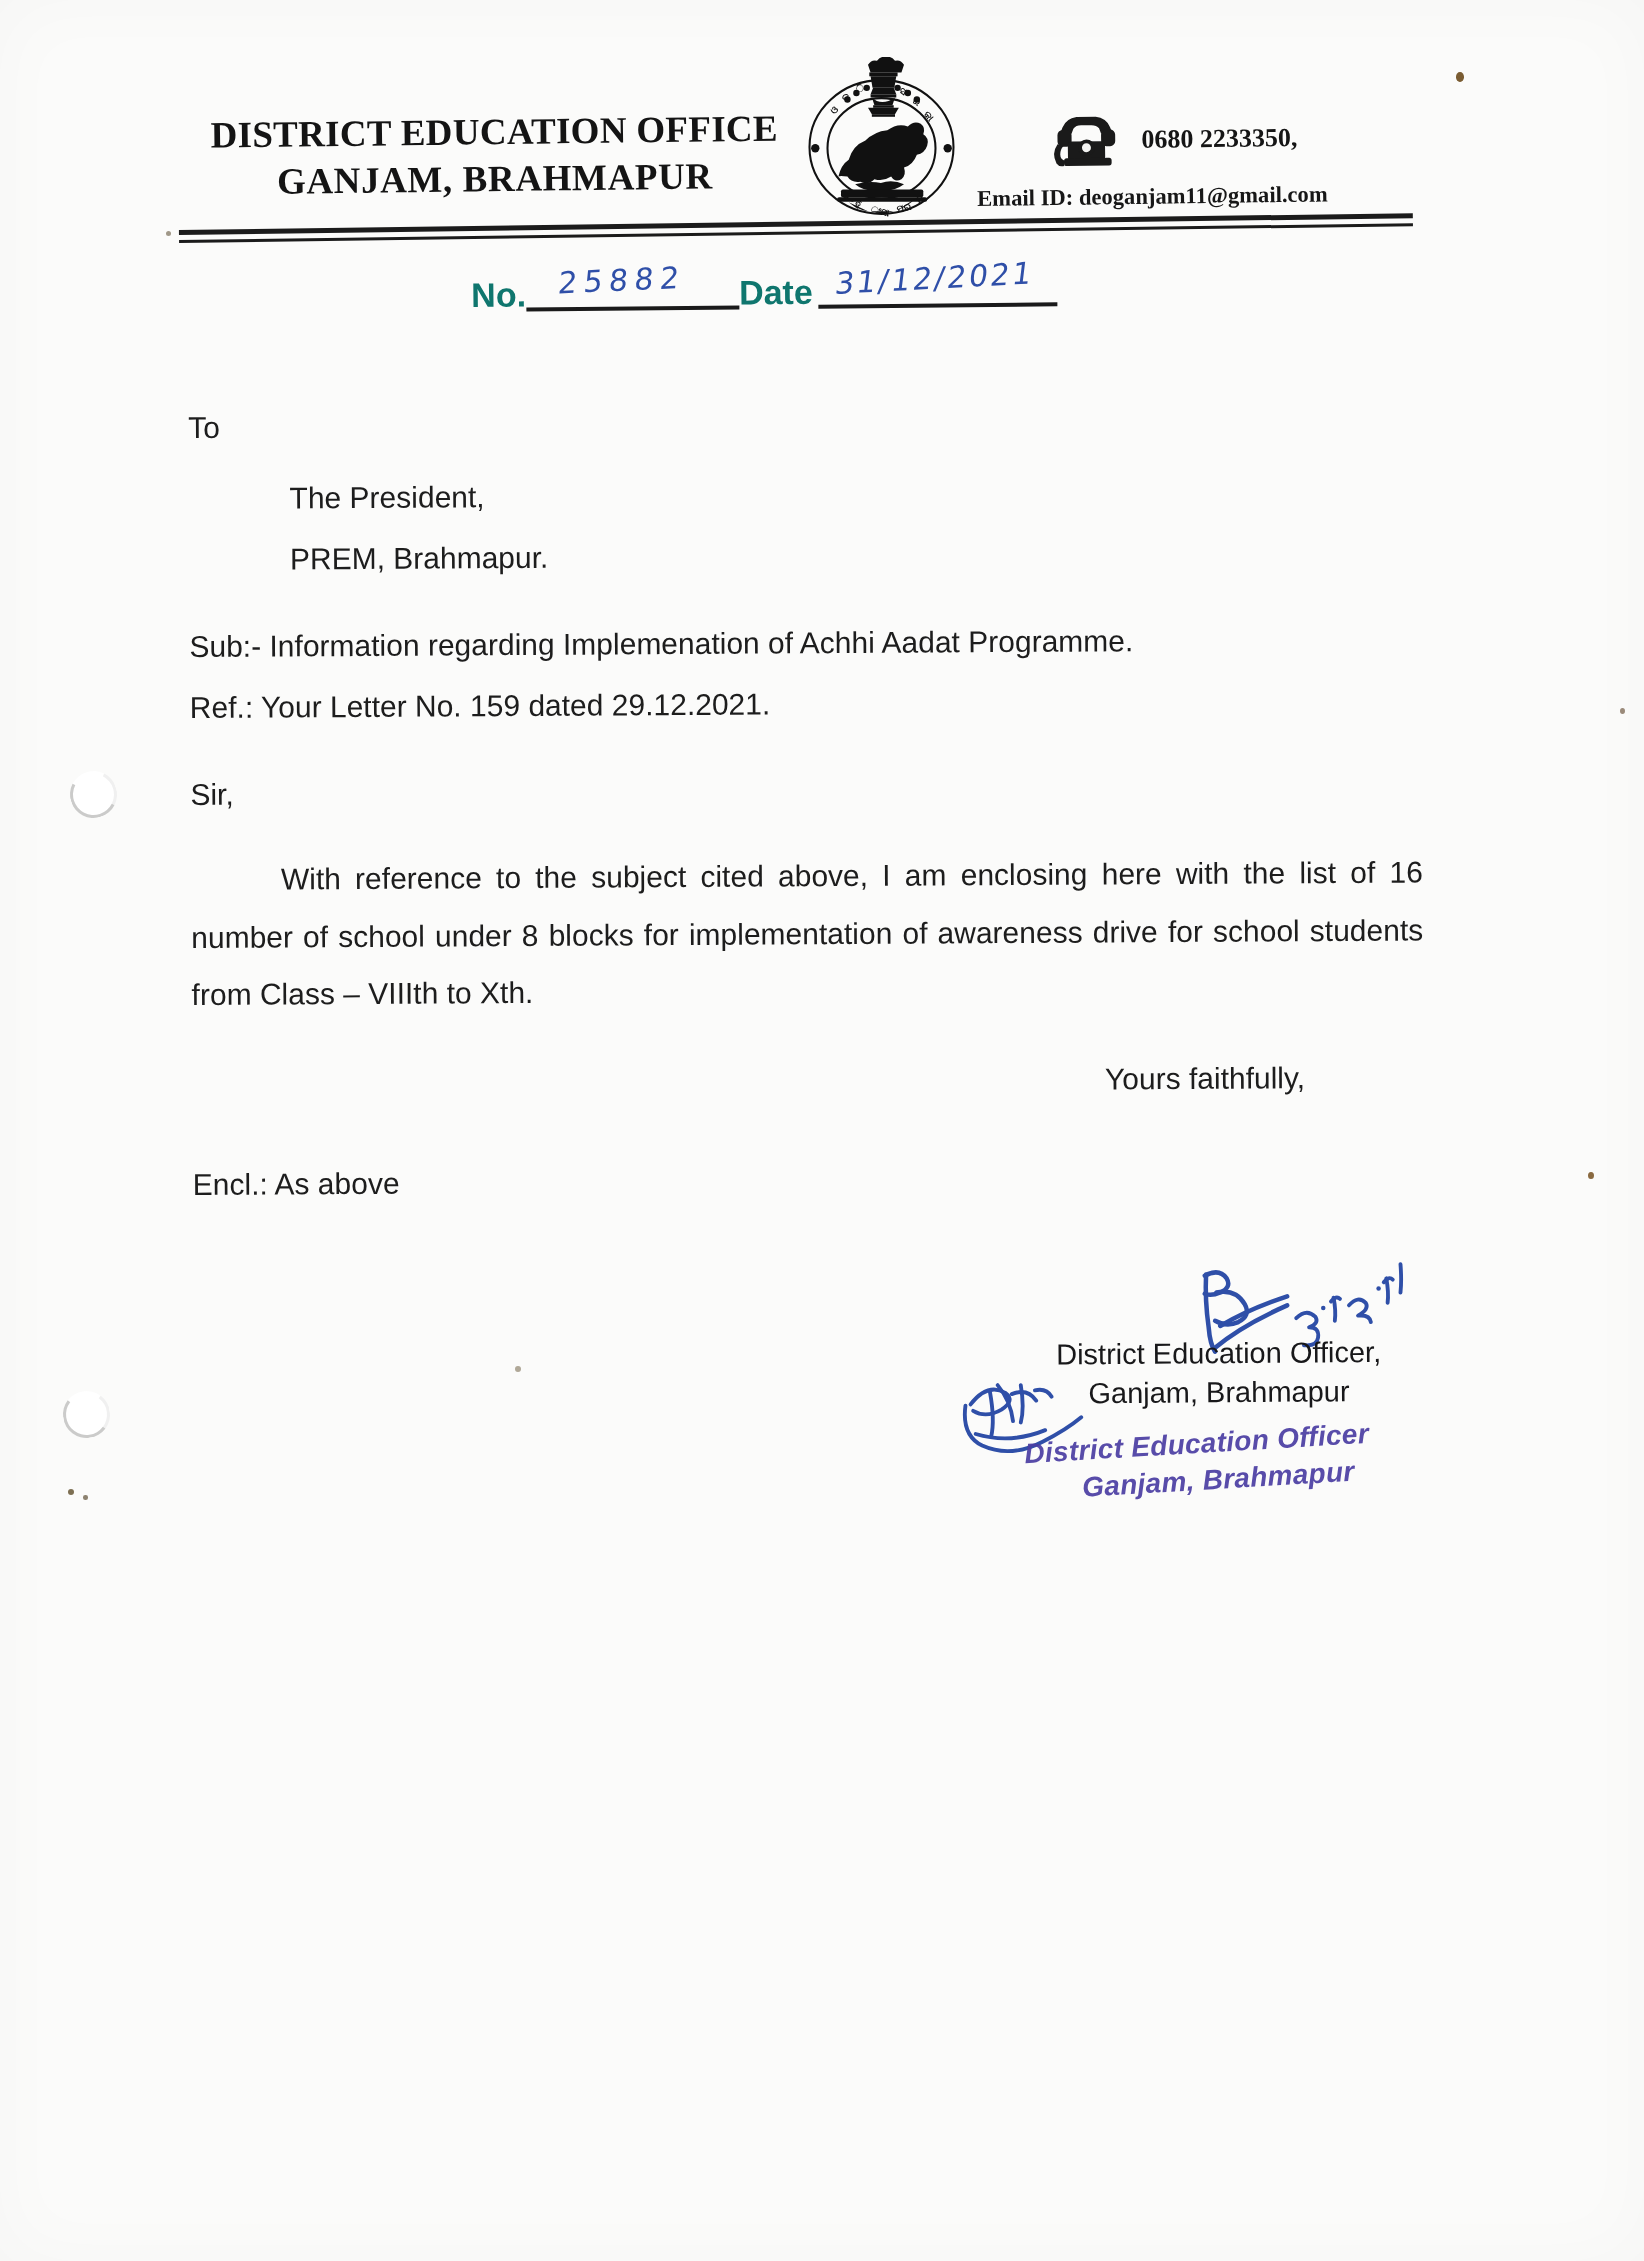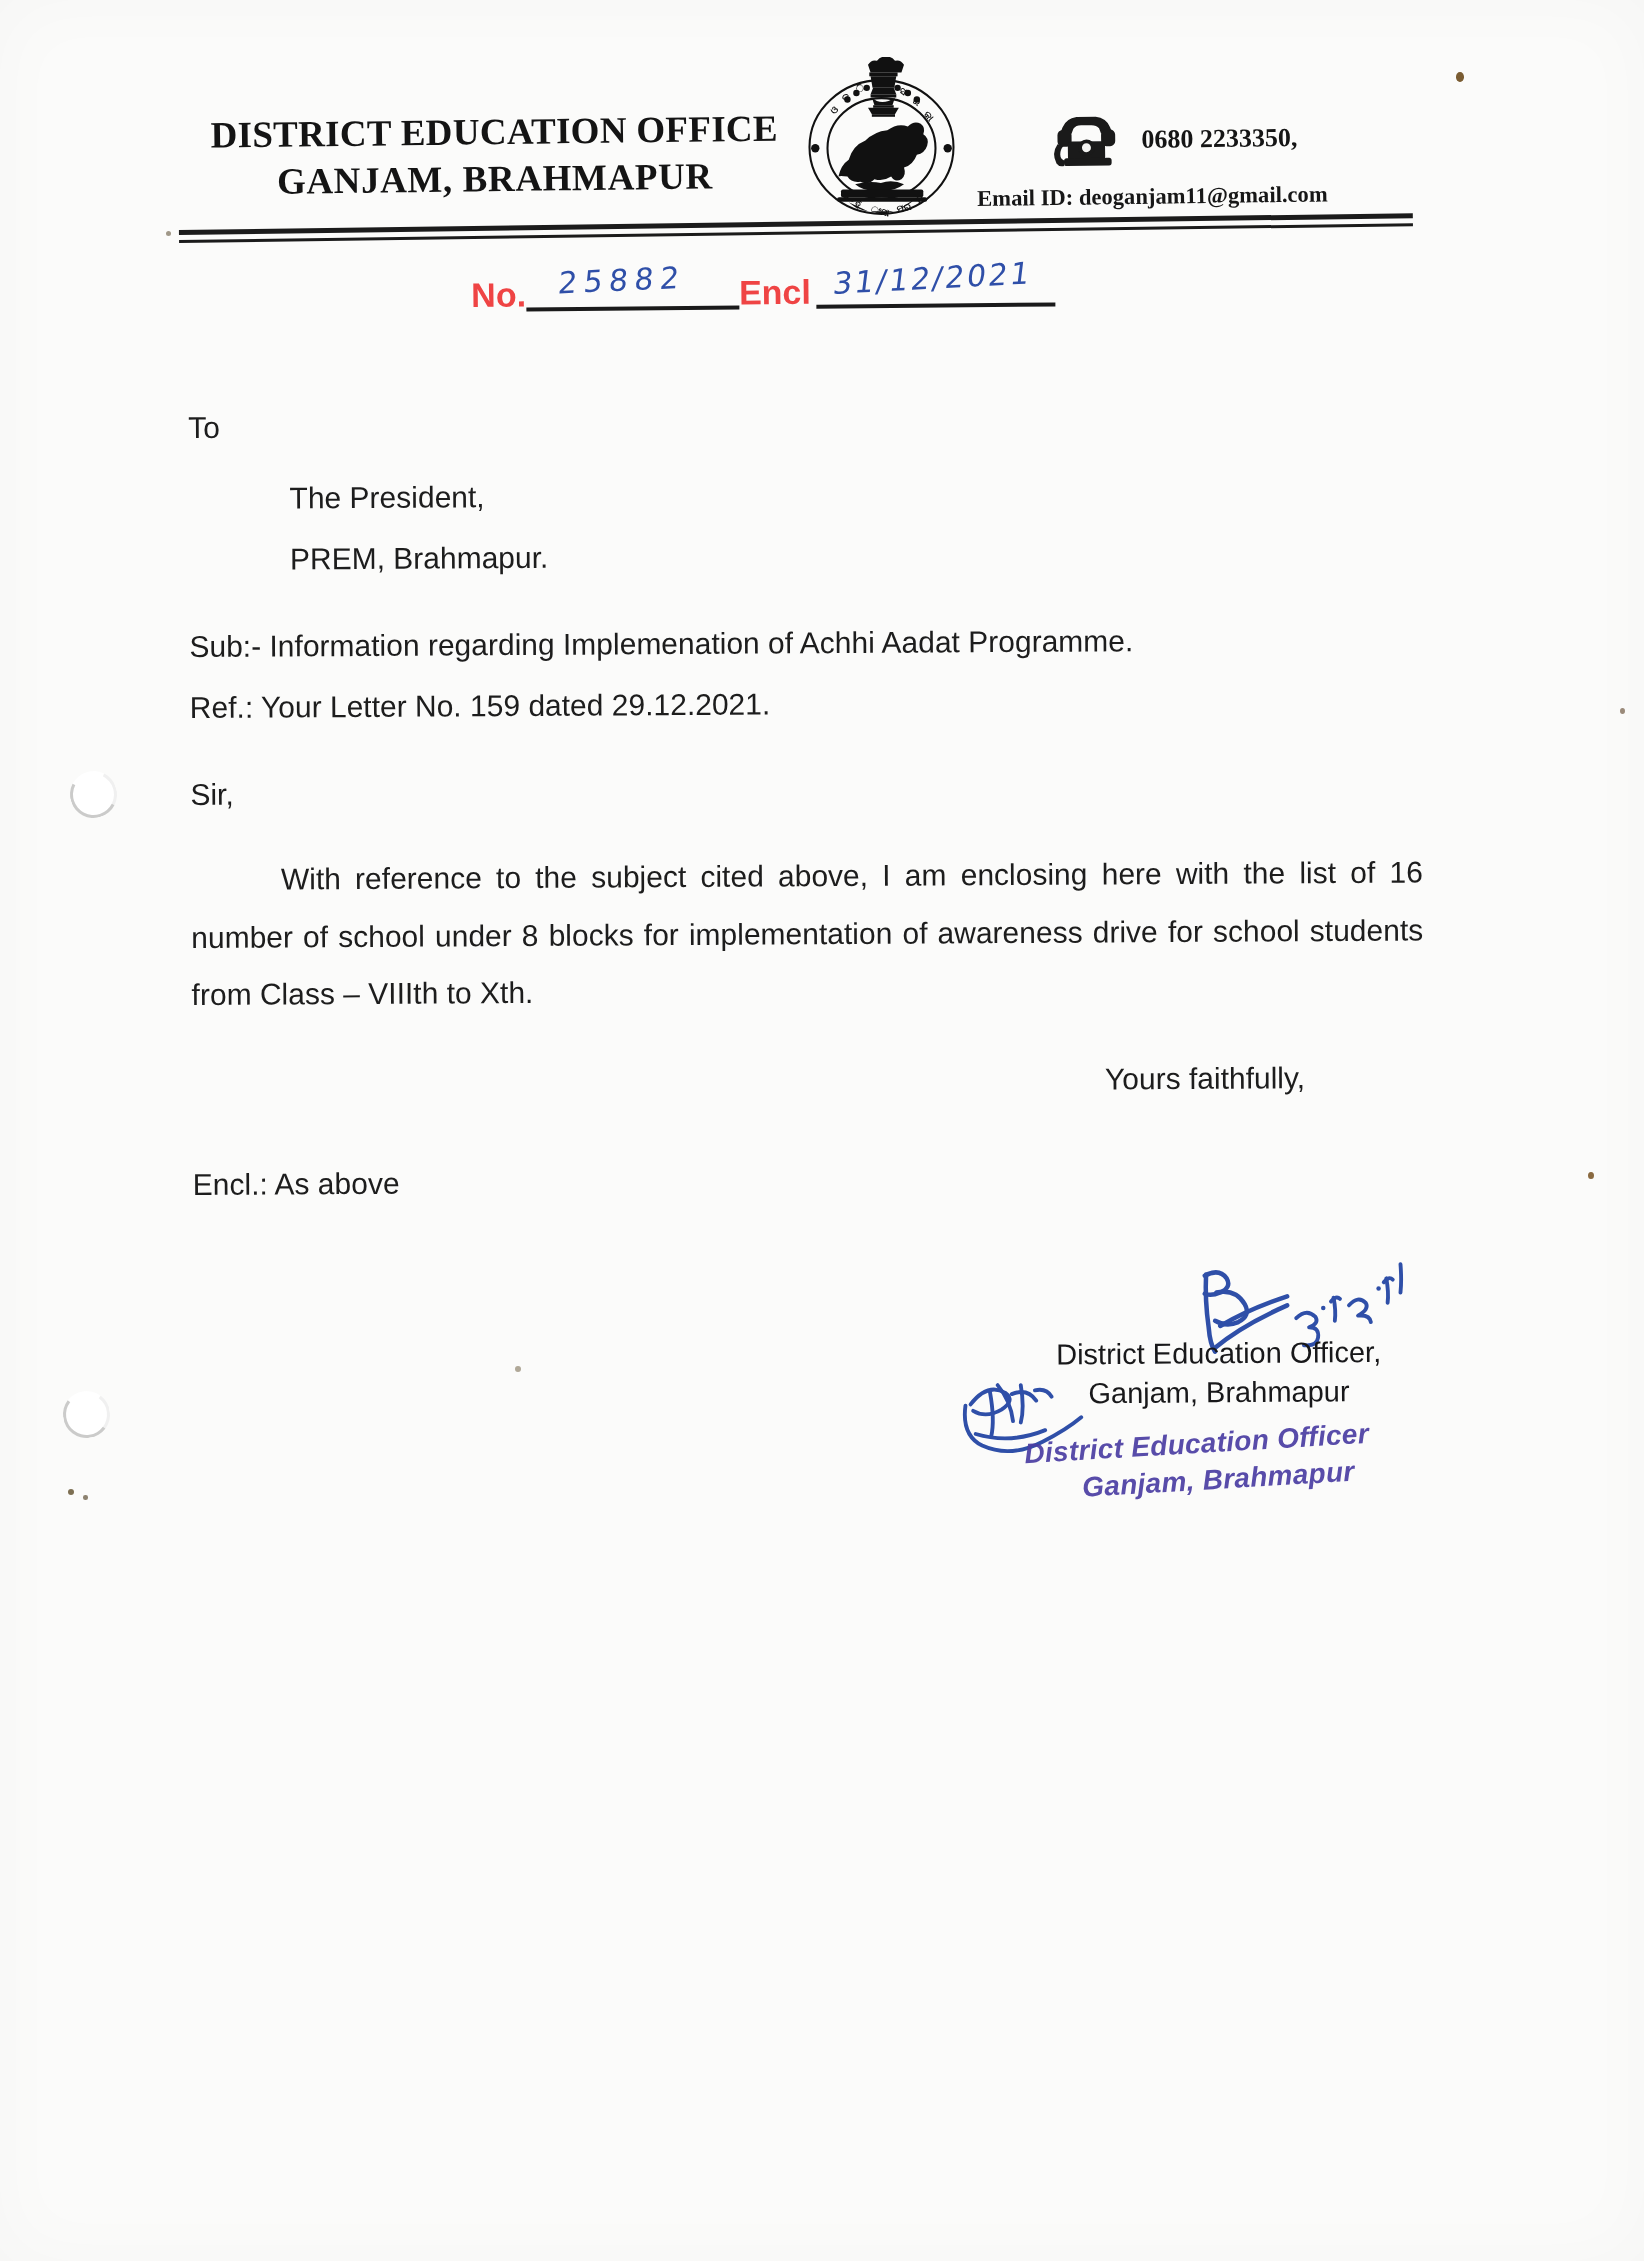--- a/index.html
+++ b/index.html
@@ -125,21 +125,21 @@
     transform: rotate(-0.55deg);
     transform-origin: left top;
     display: flex;
     align-items: flex-end;
     white-space: nowrap;
   }
   .nd-label {
     font-family: "Liberation Sans", sans-serif;
     font-weight: bold;
     font-size: 34px;
-    color: #ef4444;
+    color: #0f766e;
     line-height: 1;
   }
   .nd-blank {
     position: relative;
     display: inline-block;
     border-bottom: 4.5px solid #1a1a1a;
     height: 40px;
   }
   .nd-blank.no   { width: 213px; }
   .nd-blank.date { width: 239px; margin-left: 5.2px; }
@@ -362,21 +362,21 @@
       <div class="bar bar-thick"></div>
       <div class="bar bar-thin"></div>
     </div>
   </div>
 
   <div class="no-date">
     <span class="nd-label">No.</span>
     <span class="nd-blank no">
       <span class="ink hand-no">25882</span>
     </span>
-    <span class="nd-label">Encl</span>
+    <span class="nd-label">Date</span>
     <span class="nd-blank date">
       <span class="ink hand-date">31/12/2021</span>
     </span>
   </div>
 
   <div class="body-block">
 
     <div class="ln to-label">To</div>
 
     <div class="gap-md"></div>

